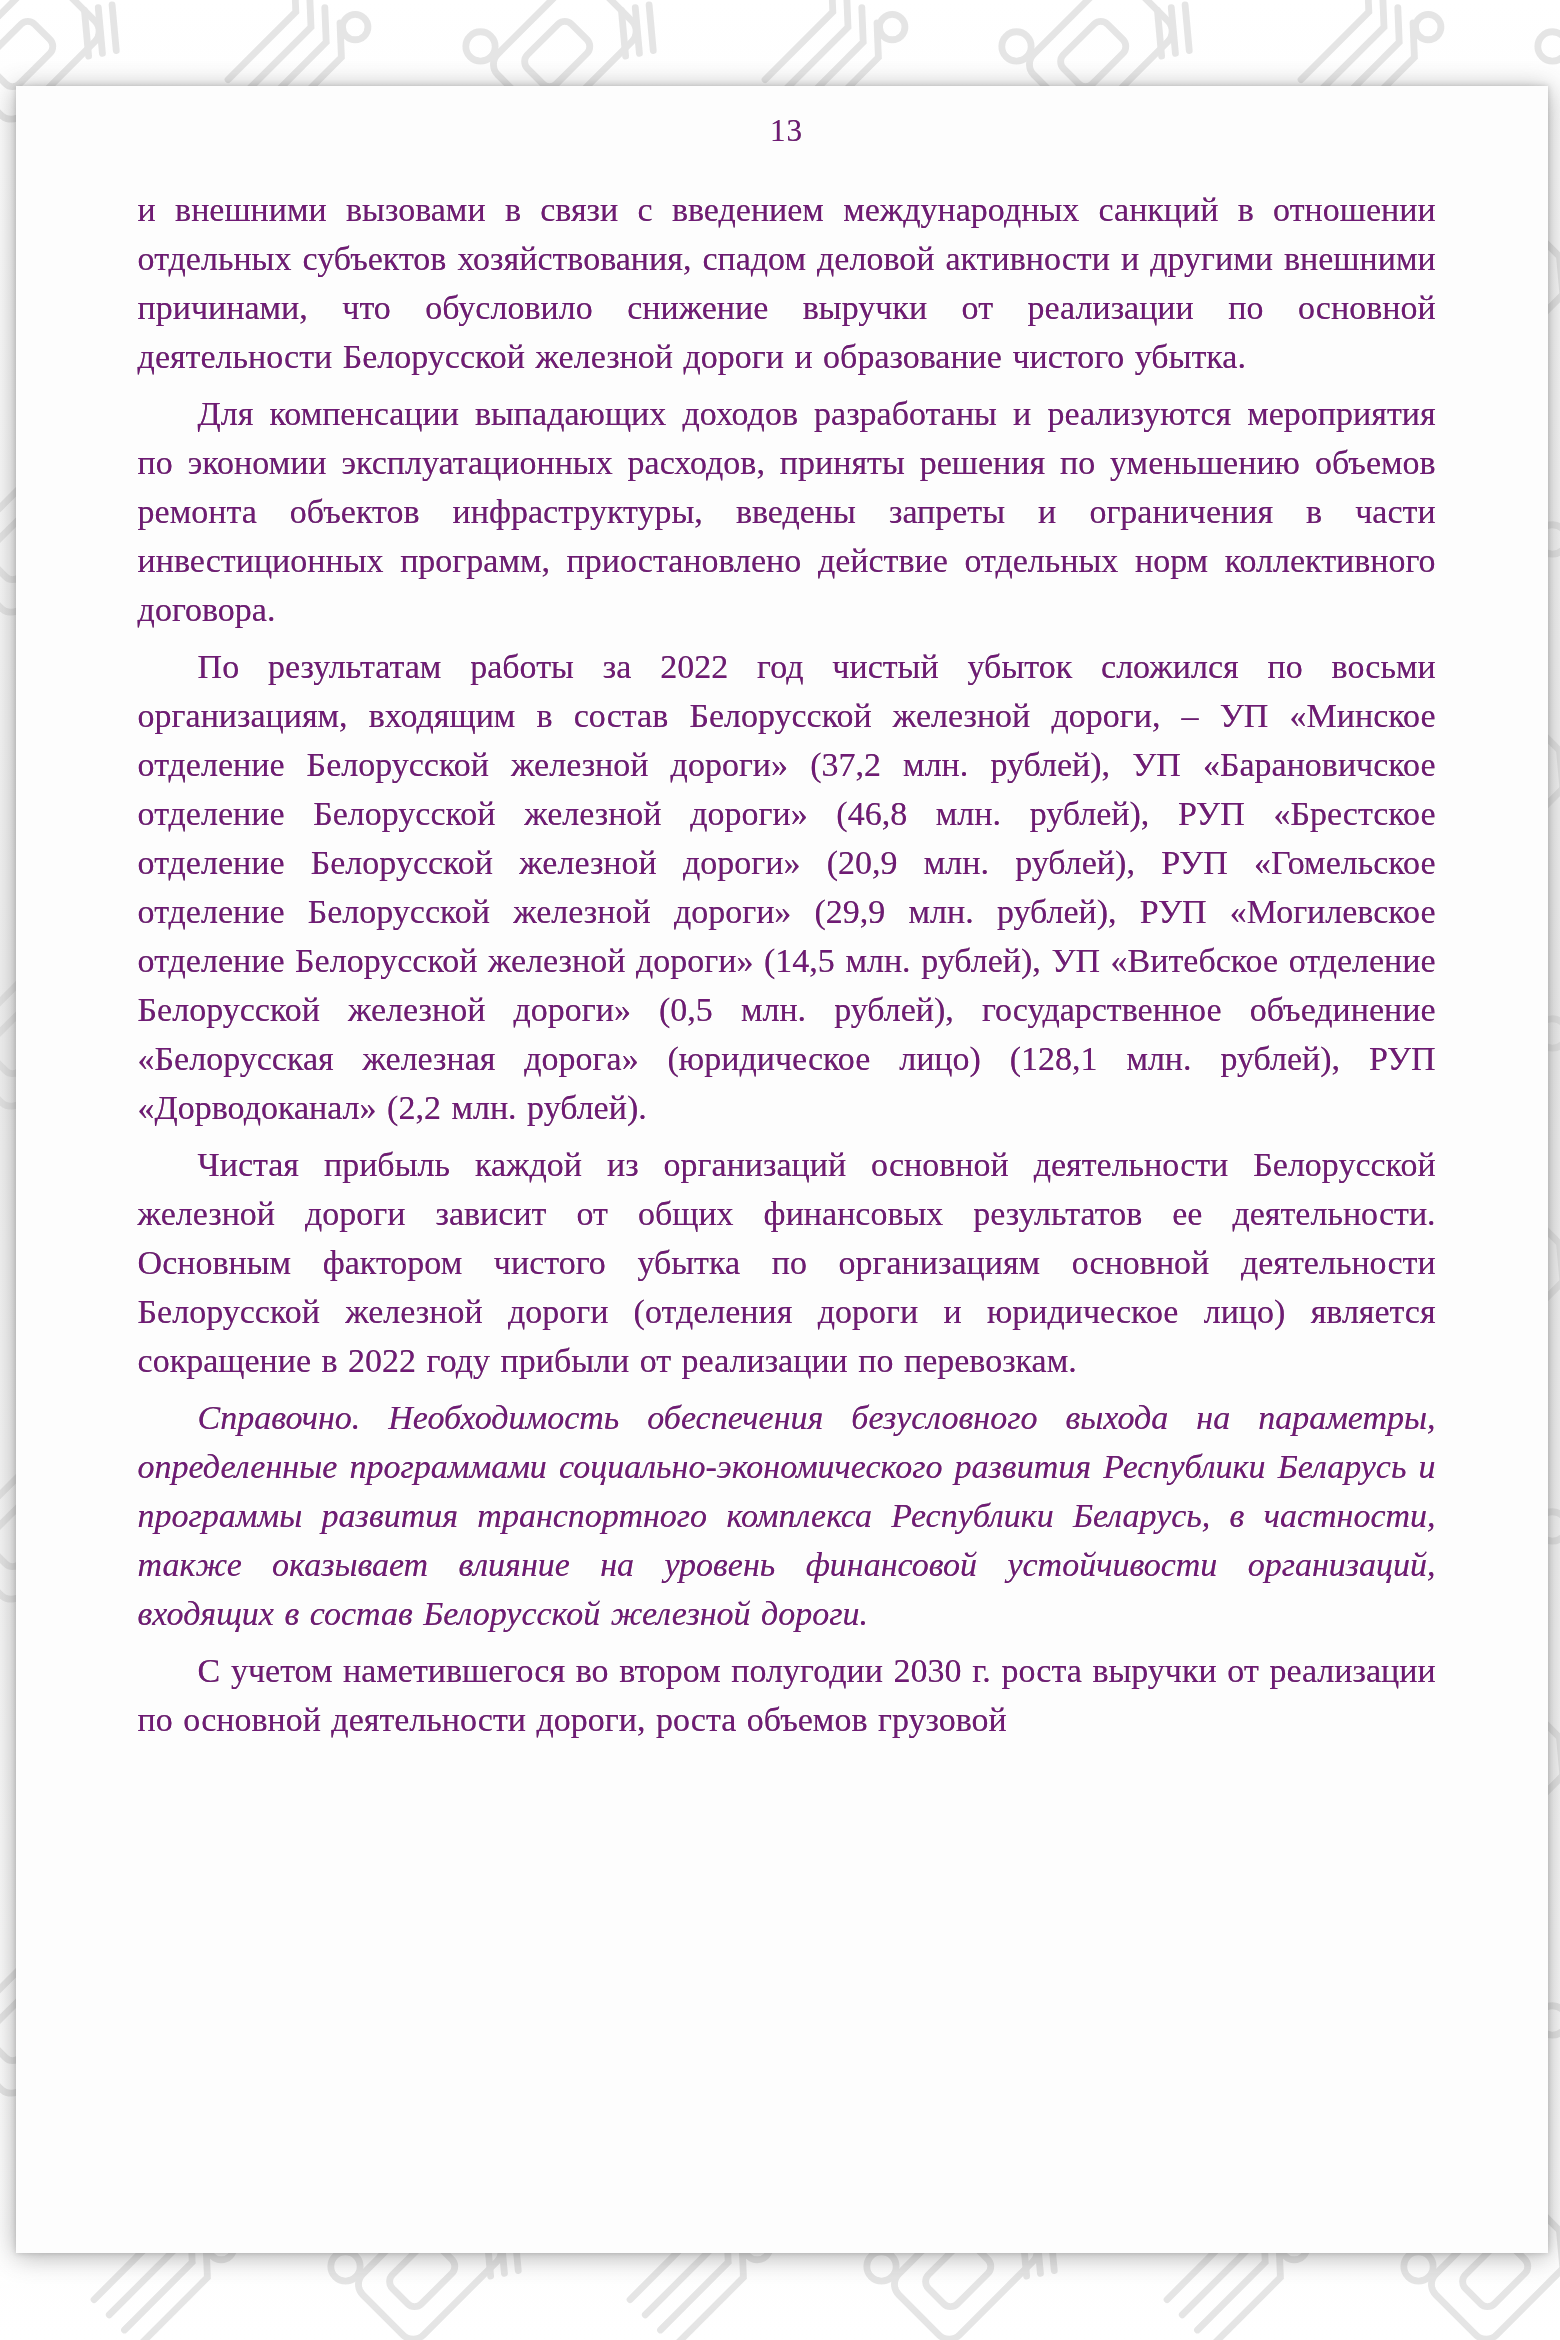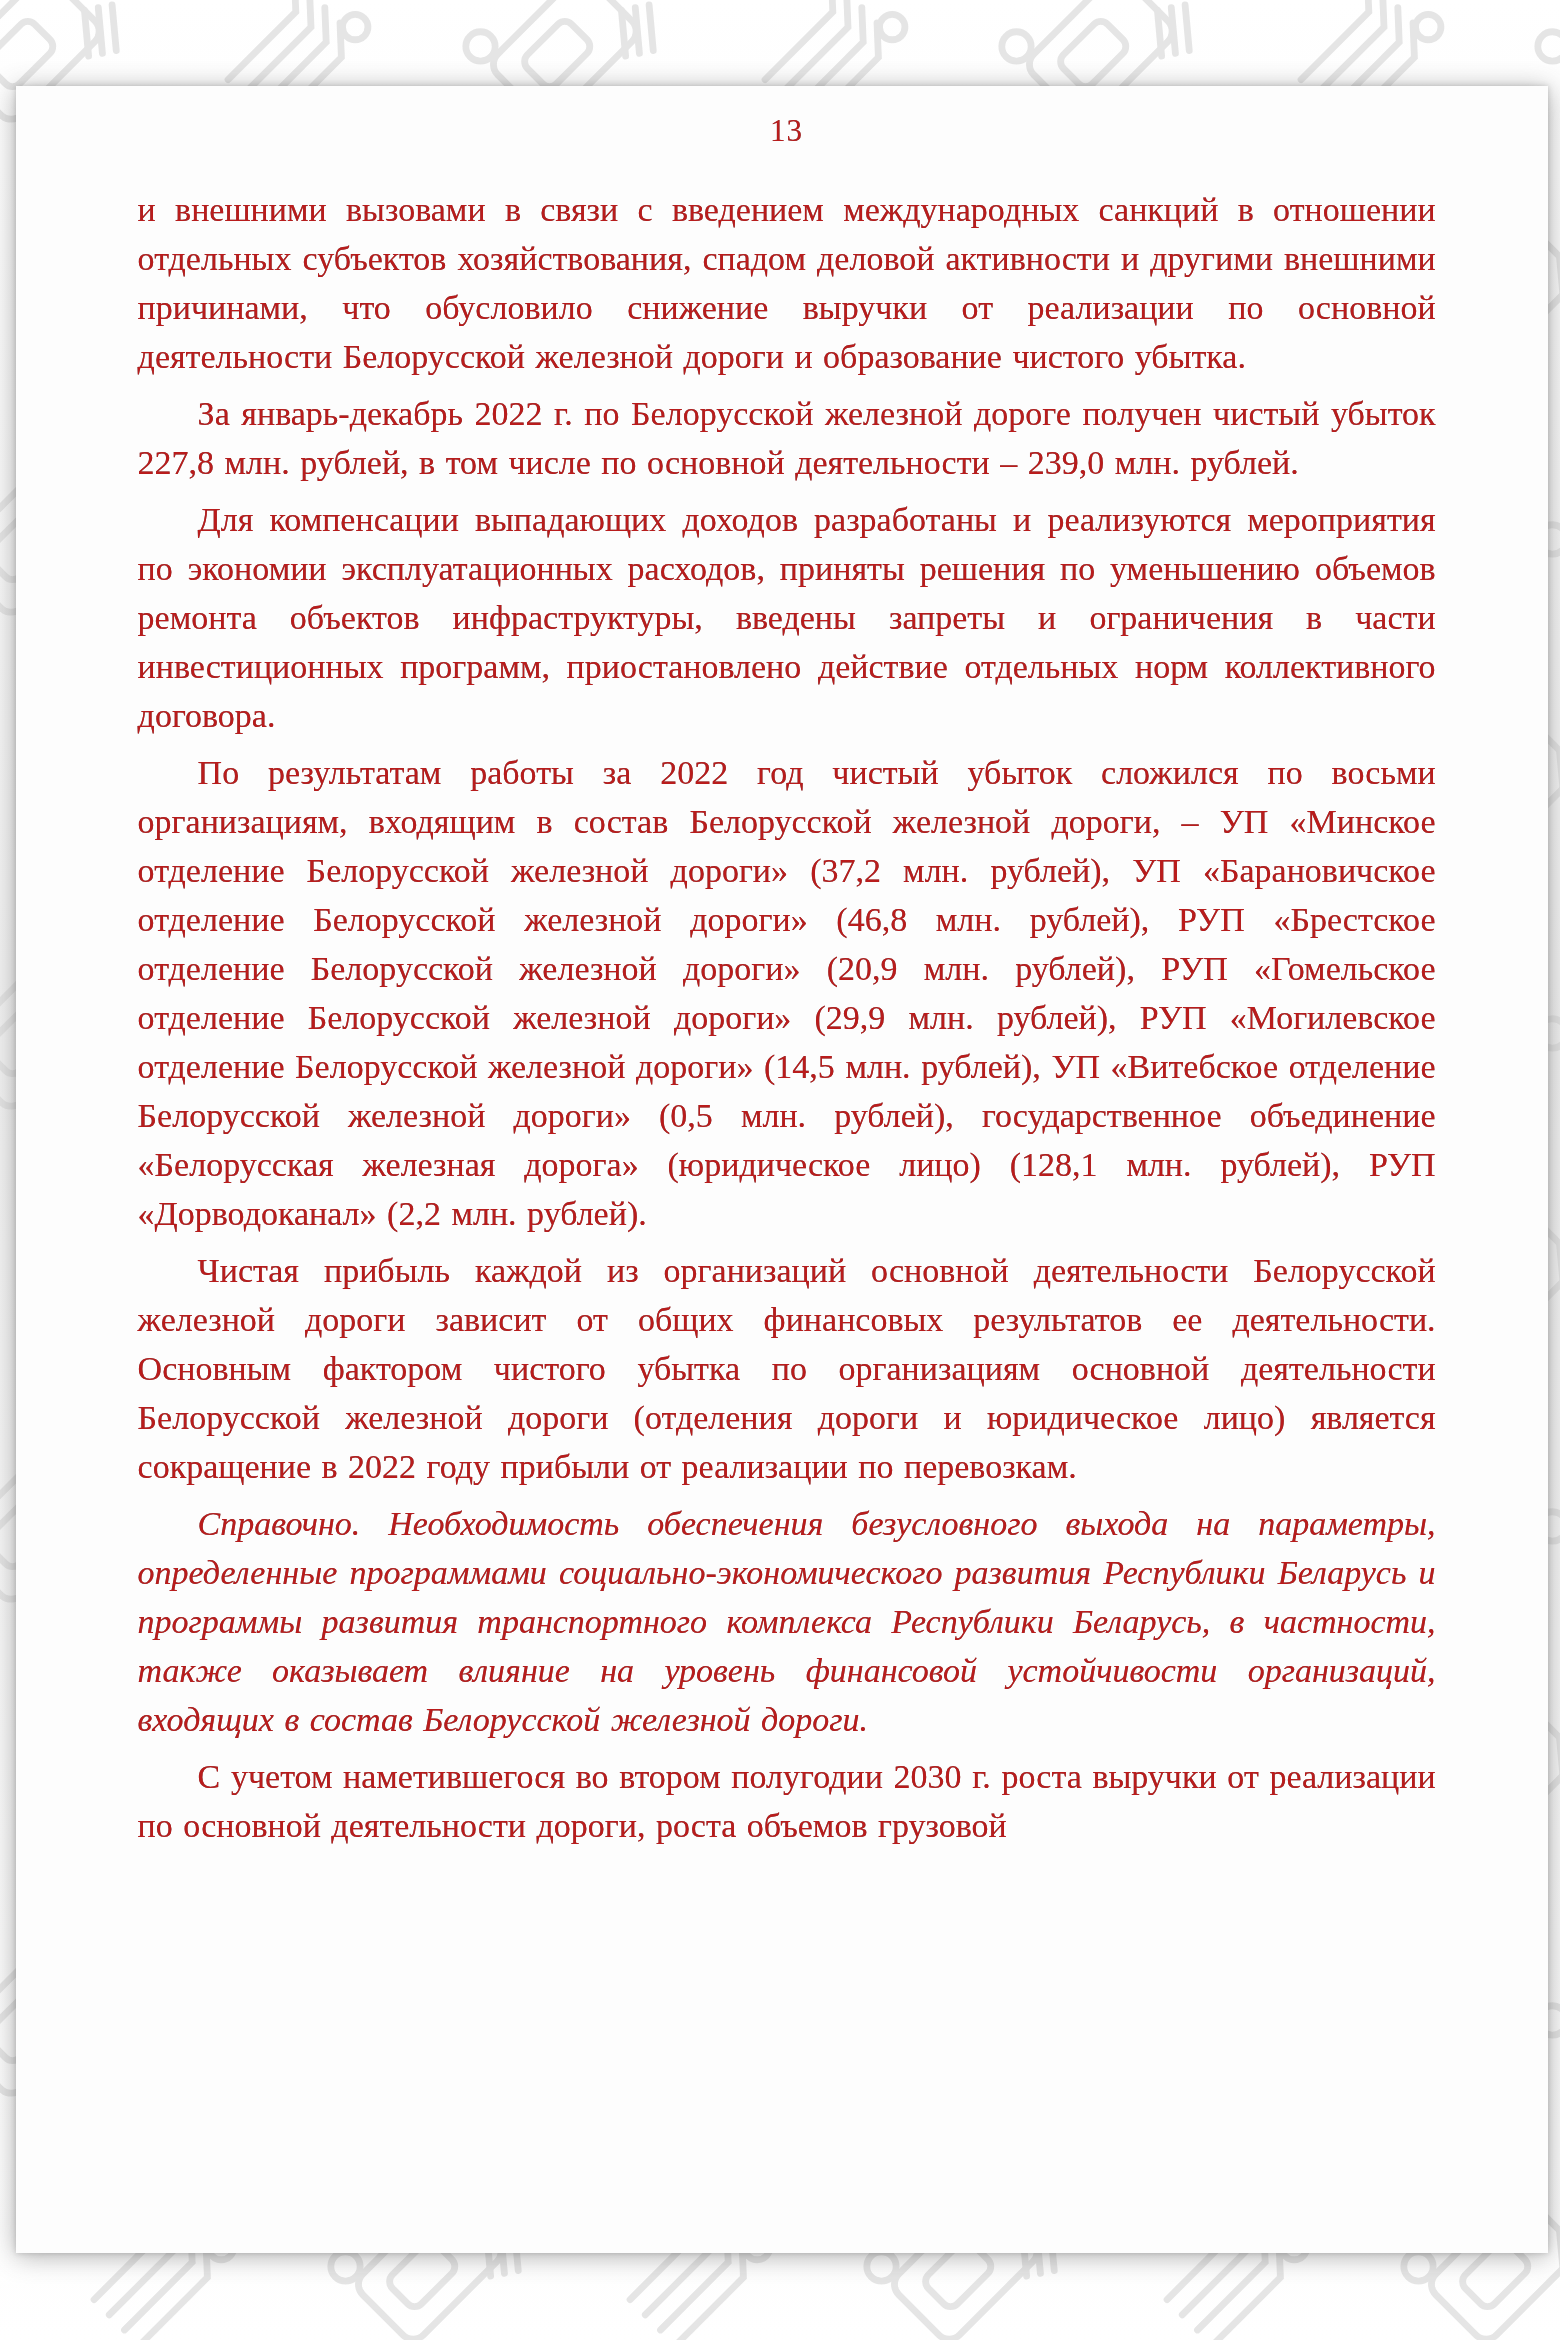--- a/index.html
+++ b/index.html
@@ -21,21 +21,21 @@
     position: absolute;
     left: 15.6px; top: 86px;
     width: 1532px; height: 2167px;
     background: #fdfdfd;
     box-shadow: 0 2.9px 25px rgba(70,70,70,0.45), 0 0 5.9px rgba(0,0,0,0.18);
   }
   .content {
     position: absolute;
     left: 114px; top: 27px;
     width: 1314px;
-    color: #b91c1c;
+    color: #701a75;
   }
   .pageno {
     margin: 0 0 37px 0;
     text-align: center;
     font-size: 31px;
     line-height: 35px;
     letter-spacing: 1px;
     text-shadow: 0 0 0.6px rgba(0,0,0,0.55);
   }
   .content p.para {
@@ -548,21 +548,20 @@
           <path d="M148 172 l30 -36 M160 180 l30 -36 M172 188 l30 -36"></path>
           <path d="M150 88 l22 -22 M166 96 l22 -22"></path>
         </g>
       </svg></div>
   </div>
 
 <div class="page">
   <div class="content">
     <p class="pageno">13</p>
     <p class="para no-indent">и внешними вызовами в связи с введением международных санкций в отношении отдельных субъектов хозяйствования, спадом деловой активности и другими внешними причинами, что обусловило снижение выручки от реализации по основной деятельности Белорусской железной дороги и образование чистого убытка.</p>
-    <p class="para">За январь-декабрь 2022 г. по Белорусской железной дороге получен чистый убыток 227,8 млн. рублей, в том числе по основной деятельности – 239,0 млн. рублей.</p>
     <p class="para">Для компенсации выпадающих доходов разработаны и реализуются мероприятия по экономии эксплуатационных расходов, приняты решения по уменьшению объемов ремонта объектов инфраструктуры, введены запреты и ограничения в части инвестиционных программ, приостановлено действие отдельных норм коллективного договора.</p>
     <p class="para">По результатам работы за 2022 год чистый убыток сложился по восьми организациям, входящим в состав Белорусской железной дороги, – УП «Минское отделение Белорусской железной дороги» (37,2 млн. рублей), УП «Барановичское отделение Белорусской железной дороги» (46,8 млн. рублей), РУП «Брестское отделение Белорусской железной дороги» (20,9 млн. рублей), РУП «Гомельское отделение Белорусской железной дороги» (29,9 млн. рублей), РУП «Могилевское отделение Белорусской железной дороги» (14,5 млн. рублей), УП «Витебское отделение Белорусской железной дороги» (0,5 млн. рублей), государственное объединение «Белорусская железная дорога» (юридическое лицо) (128,1 млн. рублей), РУП «Дорводоканал» (2,2 млн. рублей).</p>
     <p class="para">Чистая прибыль каждой из организаций основной деятельности Белорусской железной дороги зависит от общих финансовых результатов ее деятельности. Основным фактором чистого убытка по организациям основной деятельности Белорусской железной дороги (отделения дороги и юридическое лицо) является сокращение в 2022 году прибыли от реализации по перевозкам.</p>
     <p class="para ref">Справочно. Необходимость обеспечения безусловного выхода на параметры, определенные программами социально-экономического развития Республики Беларусь и программы развития транспортного комплекса Республики Беларусь, в частности, также оказывает влияние на уровень финансовой устойчивости организаций, входящих в состав Белорусской железной дороги.</p>
     <p class="para">С учетом наметившегося во втором полугодии 2030 г. роста выручки от реализации по основной деятельности дороги, роста объемов грузовой</p>
   </div>
 </div>
 
 
 </body></html>

